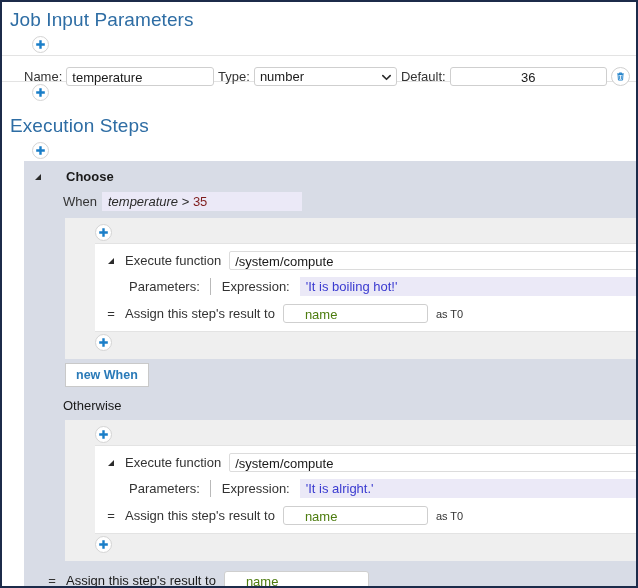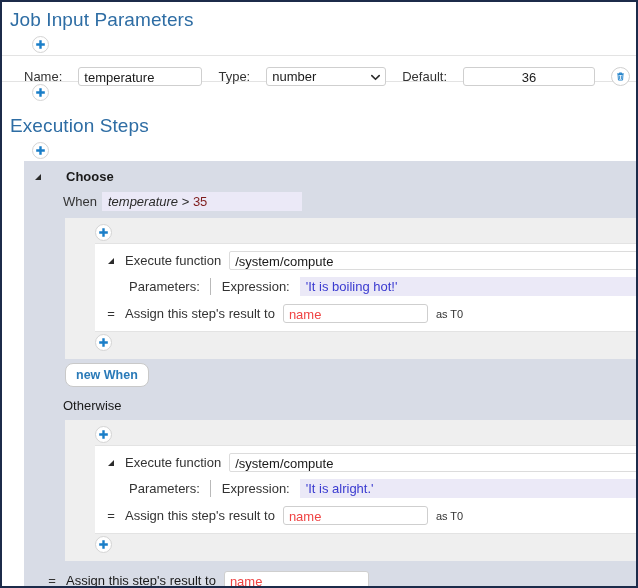--- a/index.html
+++ b/index.html
@@ -91,21 +91,21 @@
     line-height: 1;
   }
 
   
   .param-row {
     background: #ffffff;
     border-top: 1px solid #e3e3e3;
     border-bottom: 1px solid #e3e3e3;
     display: flex;
     align-items: center;
-    gap: 16px;
+    gap: 4px;
     padding: 20px 6px 4px 22px;
     box-sizing: border-box;
     height: 27px;
   }
   .lbl { color: #333; white-space: nowrap; font-size: 13px; }
 
   .txtbox {
     border: 1px solid #cfcfcf;
     border-radius: 3px;
     background: #ffffff;
@@ -253,37 +253,37 @@
     color: #333;
     font-size: 13px;
     white-space: nowrap;
   }
   .name-input {
     border: 1px solid #cfcfcf;
     border-radius: 3px;
     background: #ffffff;
     height: 19px;
     line-height: 19px;
-    padding: 0 5px;
+    padding: 0 21px;
     box-sizing: border-box;
     width: 145px;
     font-size: 13px;
-    color: #ef4444;
+    color: #4d7c0f;
     overflow: hidden;
     white-space: nowrap;
     flex: 0 0 auto;
   }
   .as-t { color: #333; font-size: 11px; white-space: nowrap; }
 
   .newwhen-wrap { padding: 4px 0 6px 41px; }
   .newwhen-btn {
     display: inline-block;
     background: #ffffff;
     border: 1px solid #c9c9c9;
-    border-radius: 8px;
+    border-radius: 0;
     color: #2a7ab8;
     font-weight: bold;
     font-size: 12.5px;
     padding: 4px 10px;
     cursor: pointer;
   }
 
   .otherwise-line {
     padding: 5px 0 7px 39px;
     color: #1a1a1a;

